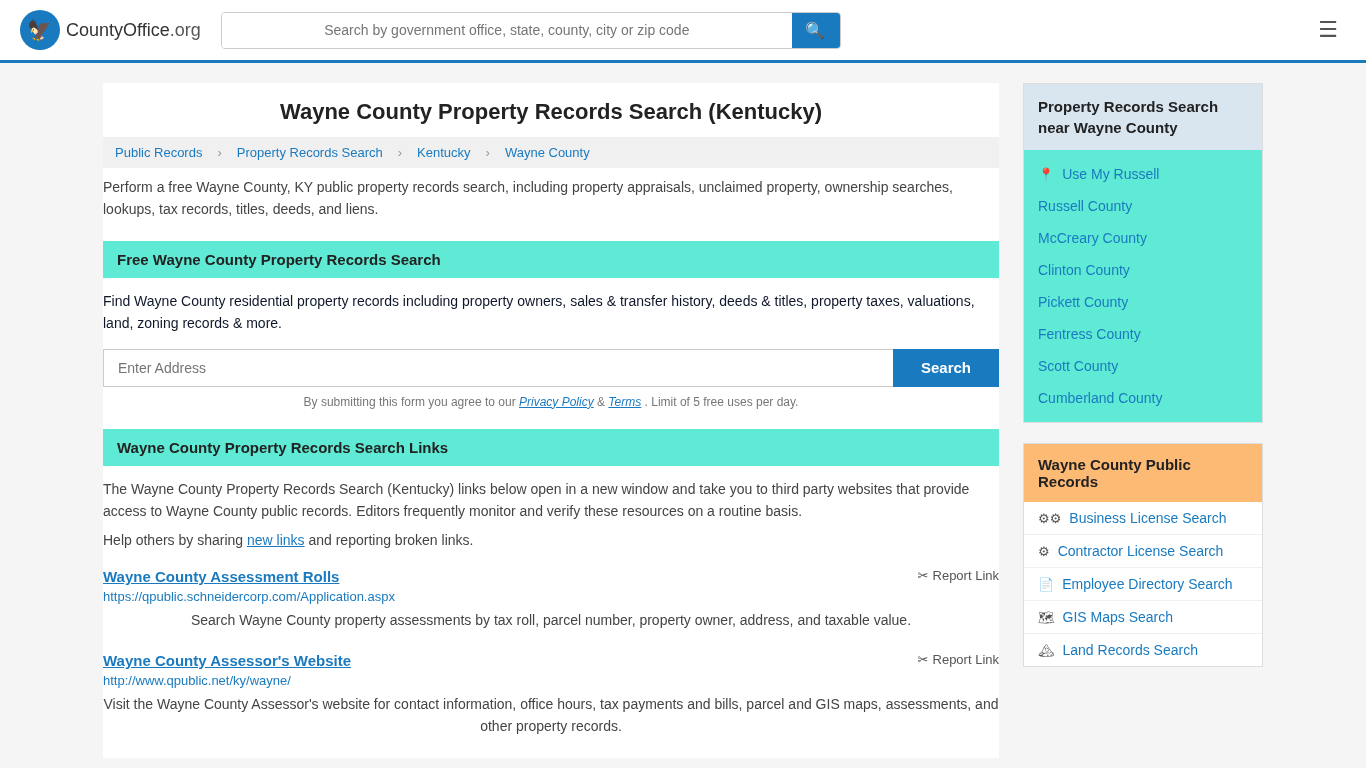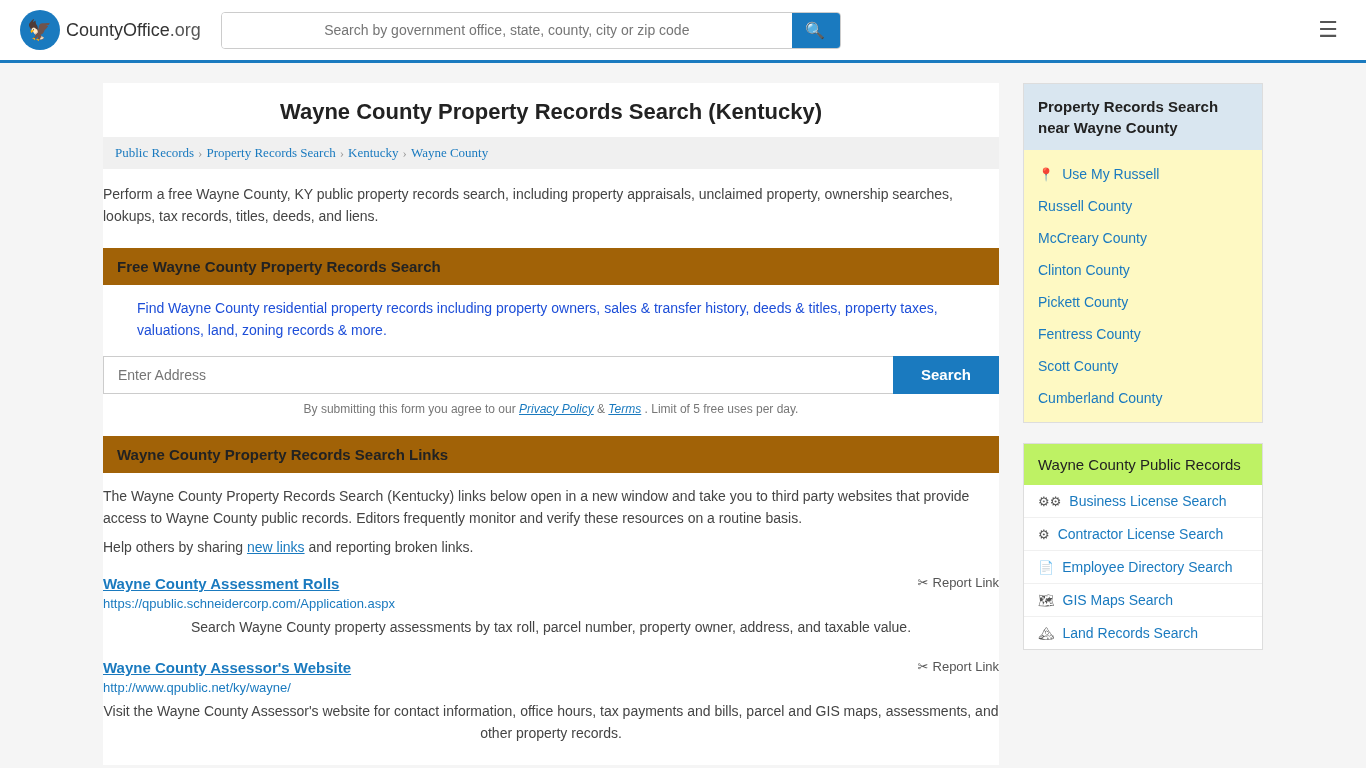--- a/index.html
+++ b/index.html
@@ -90,49 +90,47 @@
       text-align: center;
     }
 
     .breadcrumb {
       background: #f0f0f0;
       padding: 8px 12px;
       font-size: 13px;
       color: #555;
       display: flex;
       align-items: center;
-      gap: 4px;
-      margin-bottom: 14px;
-      font-family: Liberation Serif, serif;
+      gap: 15px;
+      margin-bottom: 8px;
     }
     .breadcrumb a { color: #1a7abf; text-decoration: none; }
     .breadcrumb .sep { color: #999; }
 
     .description {
       font-size: 14px;
       line-height: 1.6;
       color: #444;
       margin-bottom: 20px;
     }
 
     .section-header {
-      background: #a16207;
+      background: #5eead4;
       padding: 10px 14px;
       font-size: 15px;
       font-weight: bold;
       color: #222;
       margin-bottom: 12px;
     }
 
     .section-desc {
       font-size: 14px;
       line-height: 1.6;
-      color: #1d4ed8;
+      color: #0f172a;
       margin-bottom: 14px;
-      margin-left: 34px;
     }
 
     .address-search-row {
       display: flex;
       gap: 0;
       margin-bottom: 8px;
     }
     .address-input {
       flex: 1;
       padding: 10px 14px;
@@ -193,21 +191,21 @@
     .record-url { color: #1a7abf; font-size: 13px; margin-bottom: 5px; }
     .record-desc { font-size: 14px; color: #444; line-height: 1.6; text-align: center; }
 
     
     .sidebar-col {
       width: 240px;
       flex-shrink: 0;
     }
 
     .sidebar-box {
-      background: #fef9c3;
+      background: #5eead4;
       margin-bottom: 20px;
       border: 1px solid #ddd;
     }
     .sidebar-box-header {
       background: #d9e6f0;
       padding: 12px 14px;
       font-size: 15px;
       font-weight: bold;
       color: #222;
       line-height: 1.4;
@@ -225,24 +223,24 @@
       text-decoration: none;
       cursor: pointer;
     }
     .sidebar-icon { font-size: 13px; color: #555; }
 
     .sidebar-subbox {
       background: #fff;
       border: 1px solid #ddd;
     }
     .sidebar-subbox-header {
-      background: #bef264;
+      background: #fdba74;
       padding: 12px 14px;
       font-size: 15px;
-      font-weight: normal;
+      font-weight: bold;
       color: #222;
     }
     .sidebar-subitem {
       padding: 8px 14px;
       display: flex;
       align-items: center;
       gap: 8px;
       font-size: 14px;
       border-bottom: 1px solid #f0f0f0;
     }

